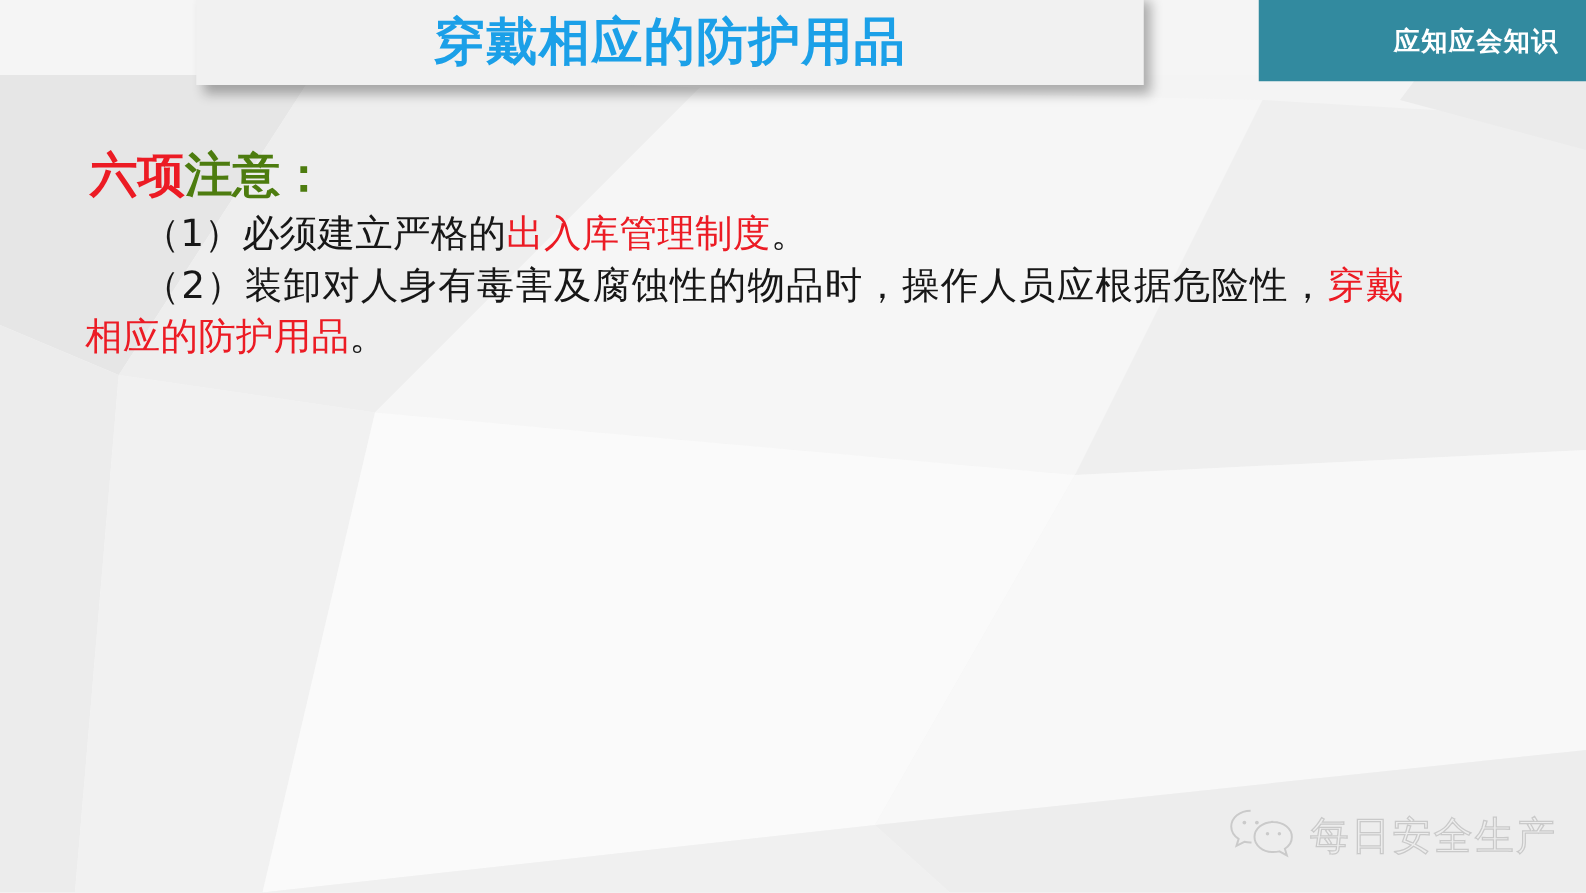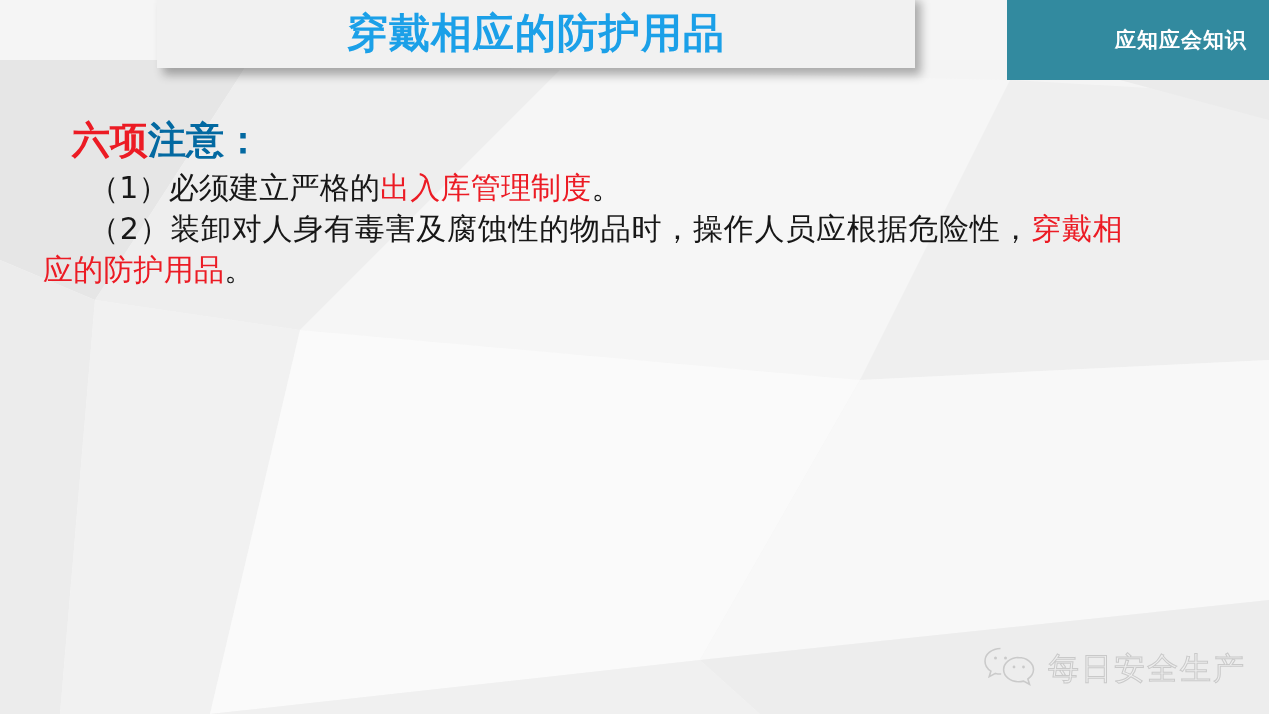--- a/index.html
+++ b/index.html
@@ -54,21 +54,21 @@
     padding-top: 4px;
     white-space: nowrap;
   }
 
   
   .corner-badge {
     position: absolute;
     left: 1007px;
     top: 0px;
     width: 262px;
-    height: 80px;
+    height: 65px;
     background: #328a9f;
     z-index: 3;
     display: flex;
     align-items: center;
     justify-content: flex-end;
   }
   .corner-badge-text {
     color: #ffffff;
     font-size: 21px;
     font-weight: bold;
@@ -87,25 +87,25 @@
   }
 
   .section-heading {
     margin: 0 0 6px 72px;
     font-size: 38px;
     font-weight: bold;
     line-height: 1.08;
     white-space: nowrap;
   }
   .sh-red { color: #ec1b24; }
-  .sh-blue { color: #0369a1; }
+  .sh-blue { color: #4d7c0f; }
 
   .body-list {
     margin: 0;
-    padding: 0 0 0 43px;
+    padding: 0 0 0 68px;
     list-style: none;
   }
   .body-item {
     font-size: 30px;
     line-height: 41px;
     color: #171717;
     text-indent: 46px;
     padding-right: 146px;
     text-align: justify;
     letter-spacing: 0.2px;

